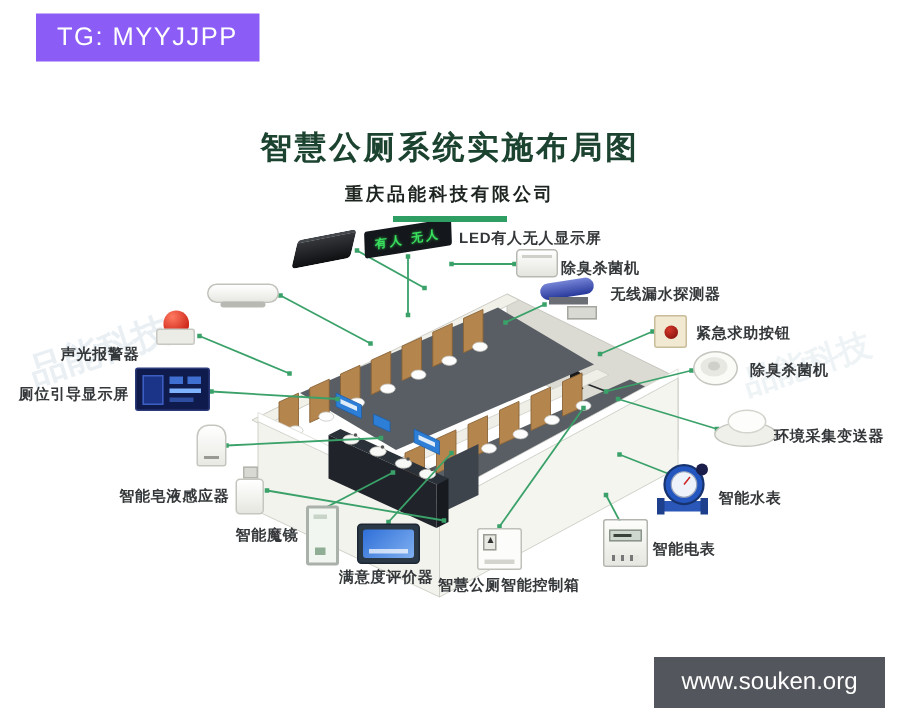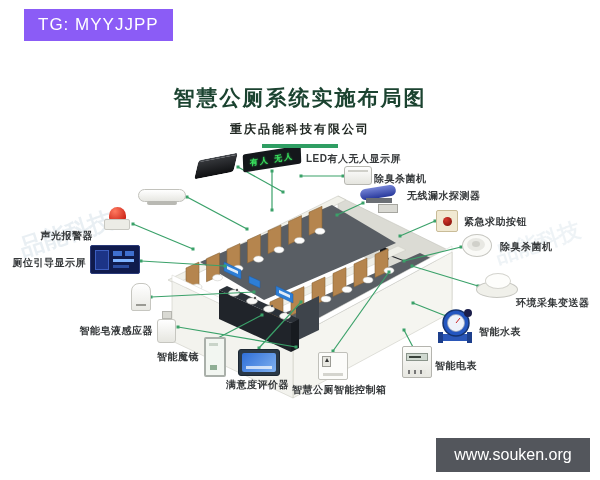--- a/index.html
+++ b/index.html
@@ -349,21 +349,21 @@
   <div class="lbl r" style="left:6px;top:256px;width:80px;">厕位引导显示屏</div>
   <div class="lbl r" style="left:68px;top:324px;width:85px;">智能皂液感应器</div>
   <div class="lbl r" style="left:151px;top:350px;width:48px;">智能魔镜</div>
   <div class="lbl" style="left:226px;top:378px;">满意度评价器</div>
   <div class="lbl" style="left:292px;top:383px;">智慧公厕智能控制箱</div>
   <div class="lbl" style="left:306px;top:152px;">LED有人无人显示屏</div>
   <div class="lbl" style="left:374px;top:172px;">除臭杀菌机</div>
   <div class="lbl" style="left:407px;top:189px;">无线漏水探测器</div>
   <div class="lbl" style="left:464px;top:215px;">紧急求助按钮</div>
   <div class="lbl" style="left:500px;top:240px;">除臭杀菌机</div>
-  <div class="lbl" style="left:516px;top:296px;">环境采集变送器</div>
+  <div class="lbl" style="left:516px;top:284px;">环境采集变送器</div>
   <div class="lbl" style="left:479px;top:325px;">智能水表</div>
   <div class="lbl" style="left:435px;top:359px;">智能电表</div>
 
   <div class="tg-banner">TG: MYYJJPP</div>
   <div class="header">
     <div class="title">智慧公厕系统实施布局图</div>
     <div class="subtitle">重庆品能科技有限公司</div>
     <div class="underline"></div>
   </div>
 

